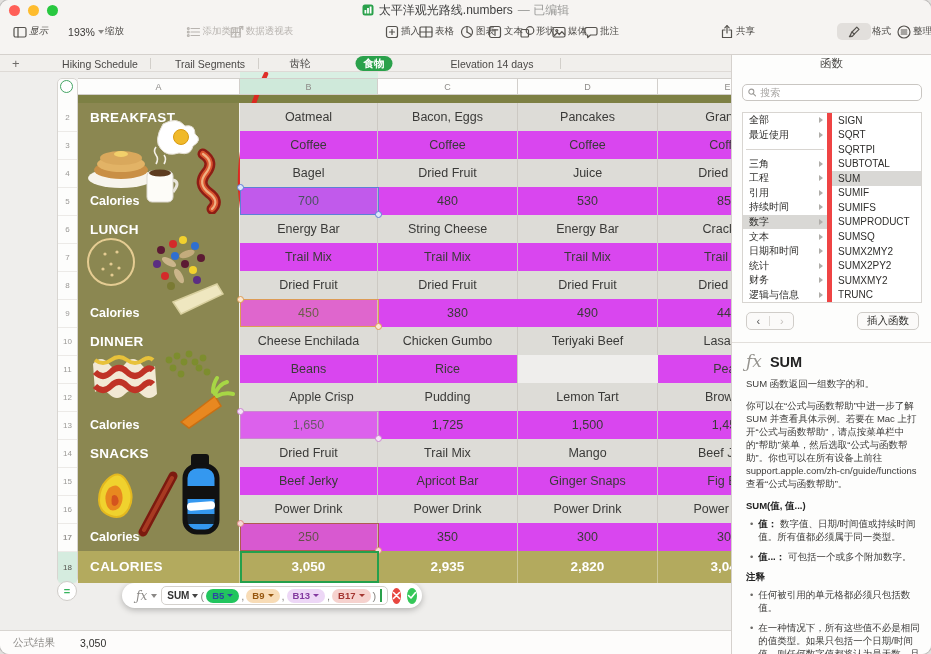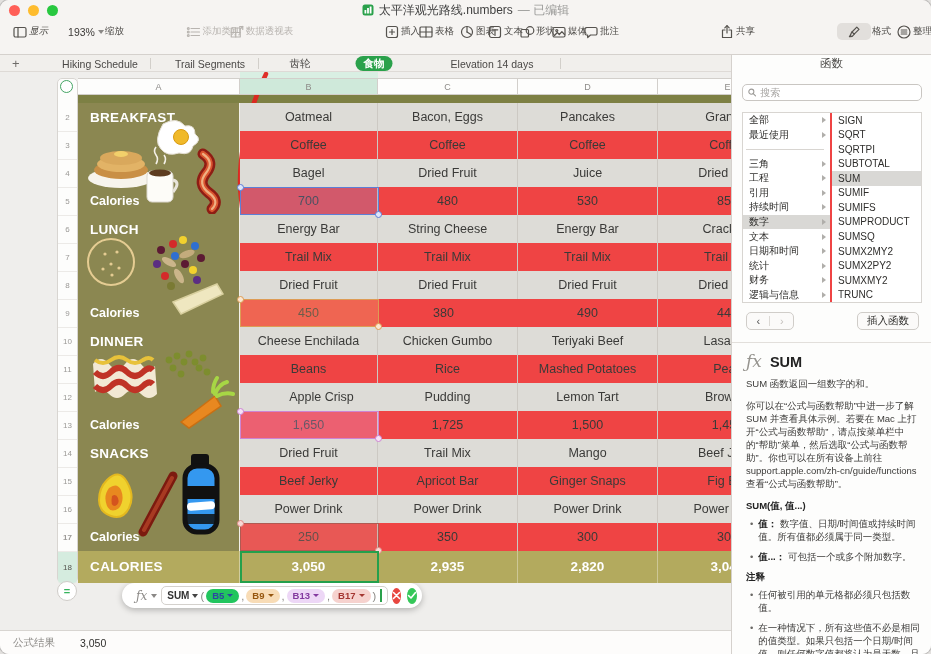--- a/index.html
+++ b/index.html
@@ -39,21 +39,21 @@
   .gutter{position:absolute;left:57px;top:6px;width:21px;height:505px;background:#fdfdfc;border:1px solid #d8d5d1;border-radius:5px;}
   .rownum{position:absolute;left:0;width:100%;text-align:center;font-size:8px;color:#9b9996;border-bottom:1px solid #eceae7;display:flex;align-items:center;justify-content:center;}
   .rownum.total{background:#d5ecdf;border-radius:0 0 4px 4px;color:#55544f;}
   .table-handle{position:absolute;left:60px;top:8px;width:13px;height:13px;border-radius:50%;background:#fff;border:1.6px solid #44a564;}
   .olive-band{position:absolute;left:78px;top:23px;width:653px;height:8px;background:#7d8044;}
   .colA{position:absolute;left:78px;top:31px;width:162px;height:448px;background:#8b8751;border-right:1px solid #f2f0ea;}
   .sec-label{position:absolute;left:12px;color:#fff;font-weight:bold;font-size:13.5px;letter-spacing:.3px;}
   .sec-cal{position:absolute;left:12px;color:#fff;font-weight:bold;font-size:12.5px;}
   .cell{position:absolute;height:28px;line-height:28px;text-align:center;font-size:12.5px;color:#3a3a38;border-right:1px solid #ccc9c3;overflow:hidden;white-space:nowrap;}
   .shade-gray{background:#dddcd7;}
-  .shade-cream{background:#ef4444;}
+  .shade-cream{background:#d946ef;}
   .total-rowA{position:absolute;left:78px;top:479px;width:162px;height:32px;background:#b3aa5e;border-right:1px solid rgba(255,255,255,.4);}
   .total-rowA span{position:absolute;left:12px;top:8px;color:#fff;font-weight:bold;font-size:13.5px;letter-spacing:.4px;}
   .cell-total{position:absolute;top:479px;height:32px;line-height:32px;background:#b3aa5e;color:#fff;font-weight:bold;font-size:13.5px;text-align:center;border-right:1px solid rgba(255,255,255,.35);}
   .illus{position:absolute;pointer-events:none;}
   .anno{position:absolute;left:0;top:0;pointer-events:none;}
   .sel{position:absolute;left:240px;width:139px;}
   .sel .handle{position:absolute;width:7px;height:7px;border-radius:50%;background:#fff;}
   .sel-blue{border:1.5px solid #5d7fd7;background:rgba(125,150,225,.25);}
   .sel-blue .handle{border:1.5px solid #5d7fd7;background:#dfe6fa;}
   .sel-orange{border:1.5px solid #dd9c55;background:rgba(240,185,120,.28);}
@@ -89,21 +89,21 @@
   .status-label{color:#8f8d8a;margin-left:13px;}
   .status-value{color:#2f2e2c;margin-left:25px;}
 
   
   .sidebar{position:absolute;left:731px;top:55px;width:200px;height:599px;background:#fdfdfc;border-left:1px solid #d5d1cd;}
   .sb-title{position:absolute;left:0;top:0;width:100%;height:17px;text-align:center;font-size:11.5px;color:#454340;line-height:17px;}
   .sb-search{position:absolute;left:10px;top:29px;width:180px;height:17px;background:#fff;border:1px solid #c9c6c2;border-radius:5px;display:flex;align-items:center;padding:0 5px;gap:4px;}
   .sb-search input{border:none;outline:none;width:100%;font-size:10px;color:#333;font-family:"Liberation Sans",sans-serif;background:transparent;}
   .sb-search input::placeholder{color:#a5a3a0;}
   .sb-list{position:absolute;left:10px;top:57px;width:180px;height:191px;border:1px solid #d8d5d1;background:#fff;display:flex;font-size:10px;color:#2f2e2c;}
-  .sb-cats{width:90px;border-right:2px solid #ef4444;display:flex;flex-direction:column;}
+  .sb-cats{width:90px;border-right:5px solid #ef4444;display:flex;flex-direction:column;}
   .sb-fns{width:90px;display:flex;flex-direction:column;}
   .cat-row,.fn-row{height:14.55px;display:flex;align-items:center;padding:0 4px 0 6px;white-space:nowrap;overflow:hidden;}
   .cat-row.selected,.fn-row.selected{background:#d9d8d5;}
   .cat-row .cat-label{flex:1;}
   .cat-chev{width:0;height:0;border-top:3px solid transparent;border-bottom:3px solid transparent;border-left:4px solid #b0aeaa;}
   .cat-div{height:14.55px;display:flex;align-items:center;}
   .cat-div i{display:block;width:78px;height:1px;background:#d8d5d1;margin-left:3px;}
   .sb-nav{position:absolute;left:14px;top:257px;width:48px;height:18px;border:1px solid #d0cdc9;border-radius:5px;background:#fbfaf9;display:flex;align-items:center;justify-content:space-evenly;font-size:11px;color:#555;}
   .sb-nav .nav-sep{width:1px;height:10px;background:#dcd9d5;}
   .sb-nav .fwd{color:#c4c1bd;}
@@ -497,30 +497,29 @@
       <div class="cell shade-gray" style="left: 658px; width: 140px; top: 143px;">Crackers</div>
       <div class="cell shade-cream" style="left: 240px; width: 138px; top: 171px;">Trail Mix</div>
       <div class="cell shade-cream" style="left: 378px; width: 140px; top: 171px;">Trail Mix</div>
       <div class="cell shade-cream" style="left: 518px; width: 140px; top: 171px;">Trail Mix</div>
       <div class="cell shade-cream" style="left: 658px; width: 140px; top: 171px;">Trail Mix</div>
       <div class="cell shade-gray" style="left: 240px; width: 138px; top: 199px;">Dried Fruit</div>
       <div class="cell shade-gray" style="left: 378px; width: 140px; top: 199px;">Dried Fruit</div>
       <div class="cell shade-gray" style="left: 518px; width: 140px; top: 199px;">Dried Fruit</div>
       <div class="cell shade-gray" style="left: 658px; width: 140px; top: 199px;">Dried Fruit</div>
       <div class="cell shade-cream" style="left: 240px; width: 138px; top: 227px;">450</div>
-      <div class="cell shade-cream" style="left: 364px; width: 160px; top: 227px;">380</div>
+      <div class="cell shade-cream" style="left: 378px; width: 160px; top: 227px;">380</div>
       <div class="cell shade-cream" style="left: 518px; width: 140px; top: 227px;">490</div>
       <div class="cell shade-cream" style="left: 658px; width: 140px; top: 227px;">440</div>
       <div class="cell shade-gray" style="left: 240px; width: 138px; top: 255px;">Cheese Enchilada</div>
       <div class="cell shade-gray" style="left: 378px; width: 140px; top: 255px;">Chicken Gumbo</div>
       <div class="cell shade-gray" style="left: 518px; width: 140px; top: 255px;">Teriyaki Beef</div>
       <div class="cell shade-gray" style="left: 658px; width: 140px; top: 255px;">Lasagna</div>
       <div class="cell shade-cream" style="left: 240px; width: 138px; top: 283px;">Beans</div>
       <div class="cell shade-cream" style="left: 378px; width: 140px; top: 283px;">Rice</div>
-      <div class="cell shade-cream" style="left: 518px; width: 140px; top: 283px;">Mashed Potatoes</div>
       <div class="cell shade-cream" style="left: 658px; width: 140px; top: 283px;">Peas</div>
       <div class="cell shade-gray" style="left: 240px; width: 164px; top: 311px;">Apple Crisp</div>
       <div class="cell shade-gray" style="left: 378px; width: 140px; top: 311px;">Pudding</div>
       <div class="cell shade-gray" style="left: 518px; width: 140px; top: 311px;">Lemon Tart</div>
       <div class="cell shade-gray" style="left: 658px; width: 140px; top: 311px;">Brownie</div>
       <div class="cell shade-cream" style="left: 240px; width: 138px; top: 339px;">1,650</div>
       <div class="cell shade-cream" style="left: 378px; width: 140px; top: 339px;">1,725</div>
       <div class="cell shade-cream" style="left: 518px; width: 140px; top: 339px;">1,500</div>
       <div class="cell shade-cream" style="left: 658px; width: 140px; top: 339px;">1,450</div>
       <div class="cell shade-gray" style="left: 240px; width: 138px; top: 367px;">Dried Fruit</div>

